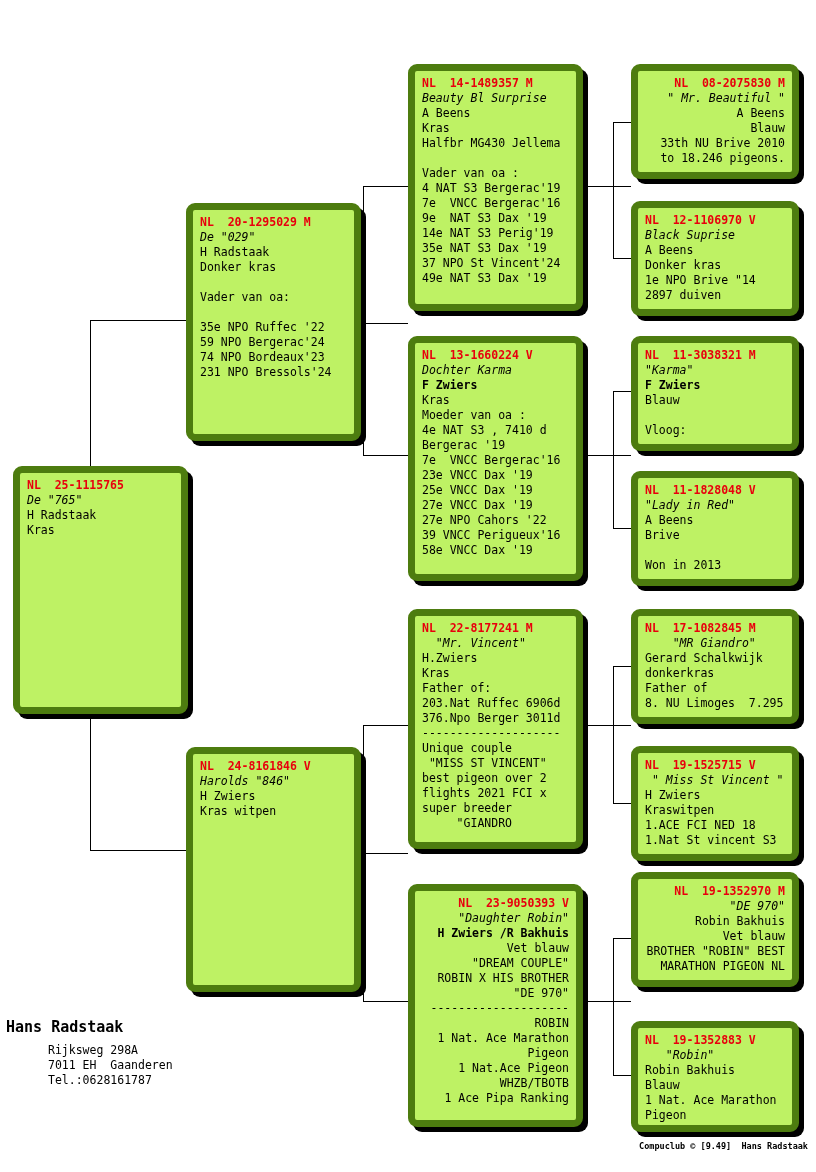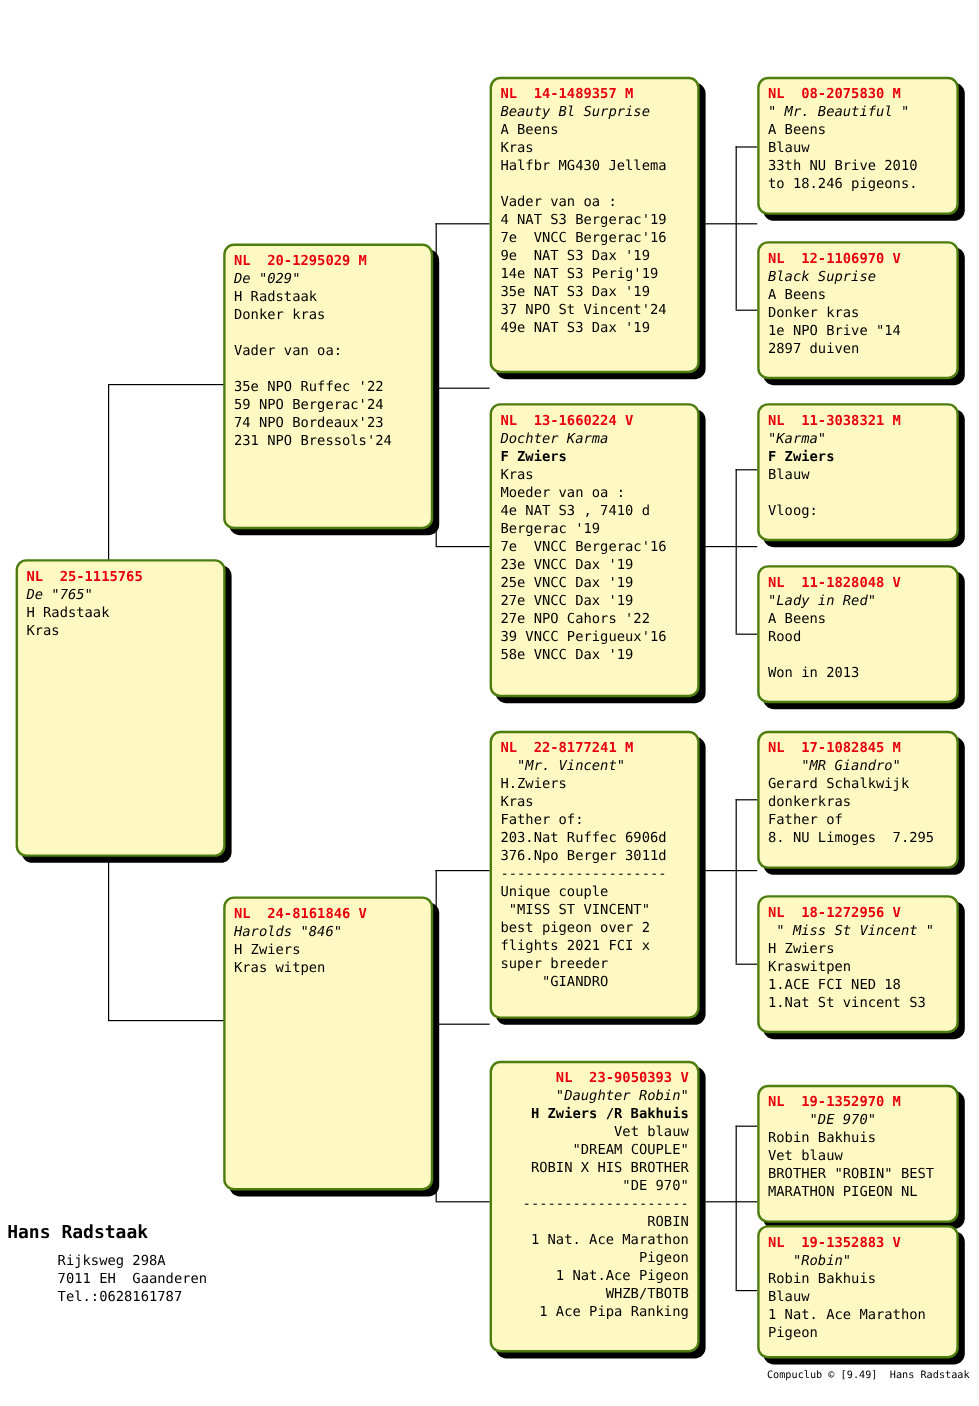--- a/index.html
+++ b/index.html
@@ -30,22 +30,22 @@
   .conn {
     position: absolute;
     background: #000;
   }
   .conn.v { width: 1px; }
   .conn.h { height: 1px; }
 
   
   .box {
     position: absolute;
-    background: #fef9c3;
-    border: 2px solid #4d7c0f;
+    background: #bef264;
+    border: 7px solid #4d7c0f;
     border-radius: 9px;
     box-shadow: 5px 5px 0 0 #000000;
     box-sizing: border-box;
     padding: 5px 7px 4px 7px;
     overflow: hidden;
   }
   .ring {
     color: #e8000d;
     font-weight: bold;
     font-size: 11.5px;
@@ -81,21 +81,21 @@
     white-space: pre;
     margin-left: 42px;
   }
   .footer {
     position: absolute;
     right: 8px;
     top: 1141px;
     font-size: 8.5px;
     color: #000;
     white-space: pre;
-    font-weight: normal;
+    font-weight: bold;
   }
 </style>
 </head>
 <body>
 
 <div id="page">
 
 
   <div class="conn h" style="left:90px; top:590px; width:97px;"></div>
   <div class="conn v" style="left:90px; top:320px; height:270px;"></div>
@@ -228,21 +228,21 @@
     <div class="line">     "DE 970"</div>
     <div class="line">--------------------</div>
     <div class="line">ROBIN</div>
     <div class="line">1 Nat. Ace Marathon</div>
     <div class="line">Pigeon</div>
     <div class="line">1 Nat.Ace Pigeon</div>
     <div class="line">WHZB/TBOTB</div>
     <div class="line">1 Ace Pipa Ranking</div>
   </div>
 
-  <div class="box" style="left:631px; top:64px; width:168px; height:115px;">
+  <div class="box" style="left:631px; top:64px; width:168px; height:115px;text-align:right;">
     <div class="ring">NL  08-2075830 M</div>
     <div class="line i">" Mr. Beautiful "</div>
     <div class="line">A Beens</div>
     <div class="line">Blauw</div>
     <div class="line">33th NU Brive 2010</div>
     <div class="line">to 18.246 pigeons.</div>
   </div>
 
   <div class="box" style="left:631px; top:201px; width:168px; height:115px;">
     <div class="ring">NL  12-1106970 V</div>
@@ -259,44 +259,44 @@
     <div class="line b">F Zwiers</div>
     <div class="line">Blauw</div>
     <div class="line sp"></div>
     <div class="line">Vloog:</div>
   </div>
 
   <div class="box" style="left:631px; top:471px; width:168px; height:115px;">
     <div class="ring">NL  11-1828048 V</div>
     <div class="line i">"Lady in Red"</div>
     <div class="line">A Beens</div>
-    <div class="line">Rood</div>
+    <div class="line">Brive</div>
     <div class="line sp"></div>
     <div class="line">Won in 2013</div>
   </div>
 
   <div class="box" style="left:631px; top:609px; width:168px; height:115px;">
     <div class="ring">NL  17-1082845 M</div>
     <div class="line i">    "MR Giandro"</div>
     <div class="line">Gerard Schalkwijk</div>
     <div class="line">donkerkras</div>
     <div class="line">Father of</div>
     <div class="line">8. NU Limoges  7.295</div>
   </div>
 
   <div class="box" style="left:631px; top:746px; width:168px; height:115px;">
-    <div class="ring">NL  18-1272956 V</div>
+    <div class="ring">NL  19-1525715 V</div>
     <div class="line i"> " Miss St Vincent "</div>
     <div class="line">H Zwiers</div>
     <div class="line">Kraswitpen</div>
     <div class="line">1.ACE FCI NED 18</div>
     <div class="line">1.Nat St vincent S3</div>
   </div>
 
-  <div class="box" style="left:631px; top:904px; width:168px; height:115px;">
+  <div class="box" style="left:631px; top:872px; width:168px; height:115px;text-align:right;">
     <div class="ring">NL  19-1352970 M</div>
     <div class="line i">     "DE 970"</div>
     <div class="line">Robin Bakhuis</div>
     <div class="line">Vet blauw</div>
     <div class="line">BROTHER "ROBIN" BEST</div>
     <div class="line">MARATHON PIGEON NL</div>
   </div>
 
   <div class="box" style="left:631px; top:1021px; width:168px; height:111px;">
     <div class="ring">NL  19-1352883 V</div>

